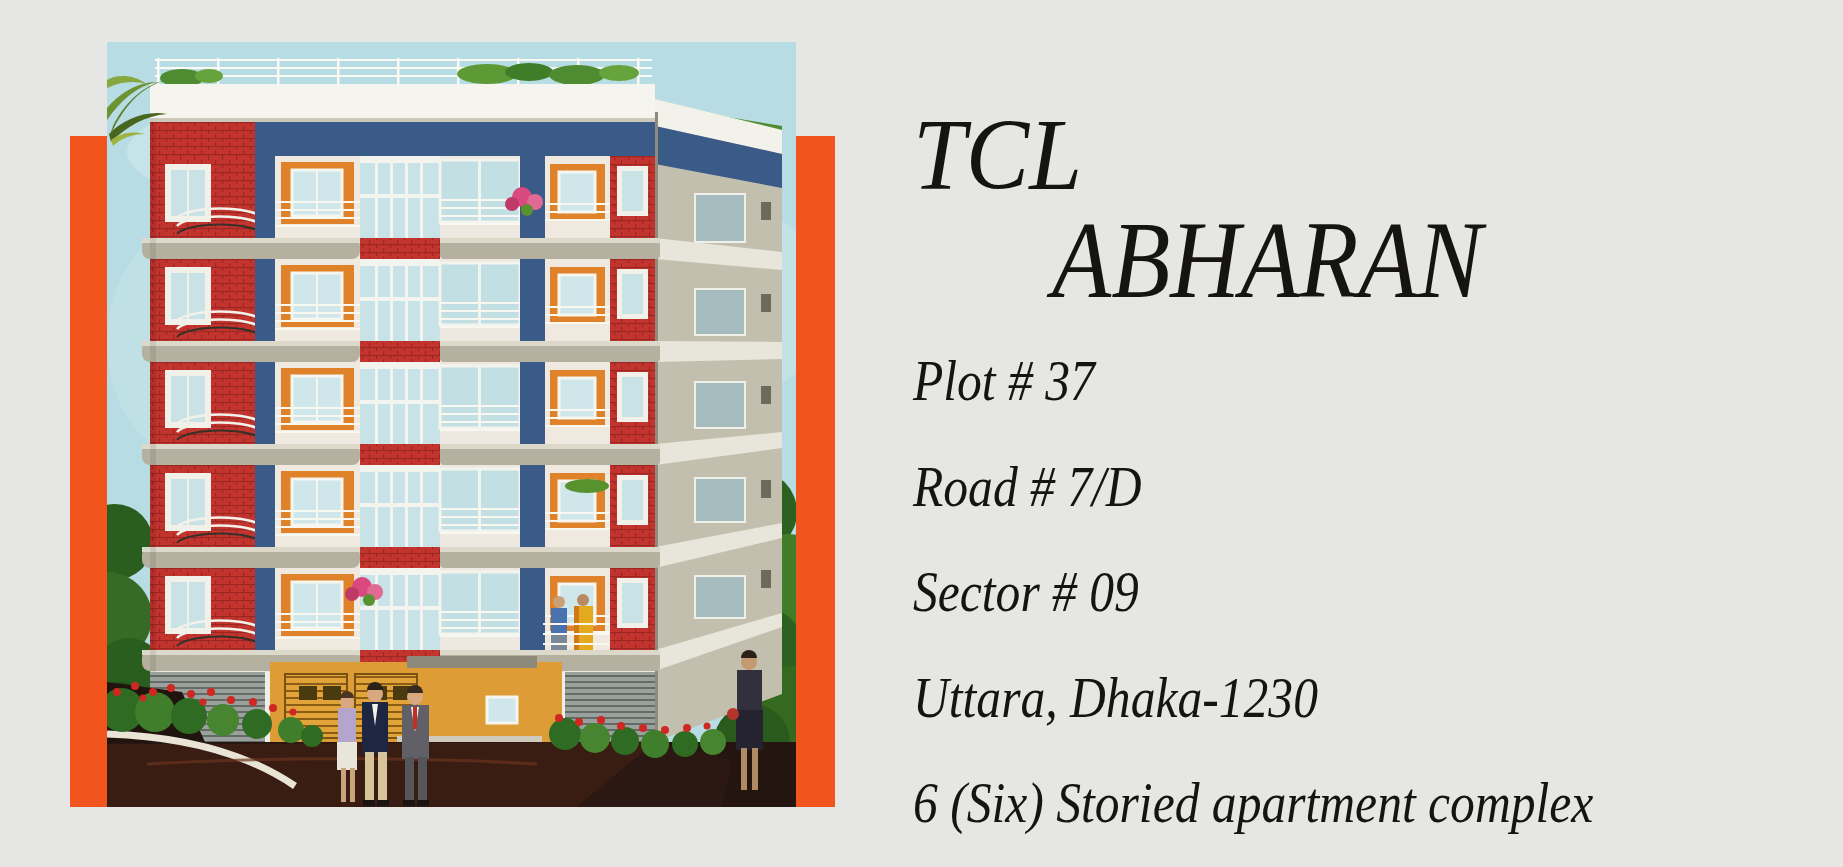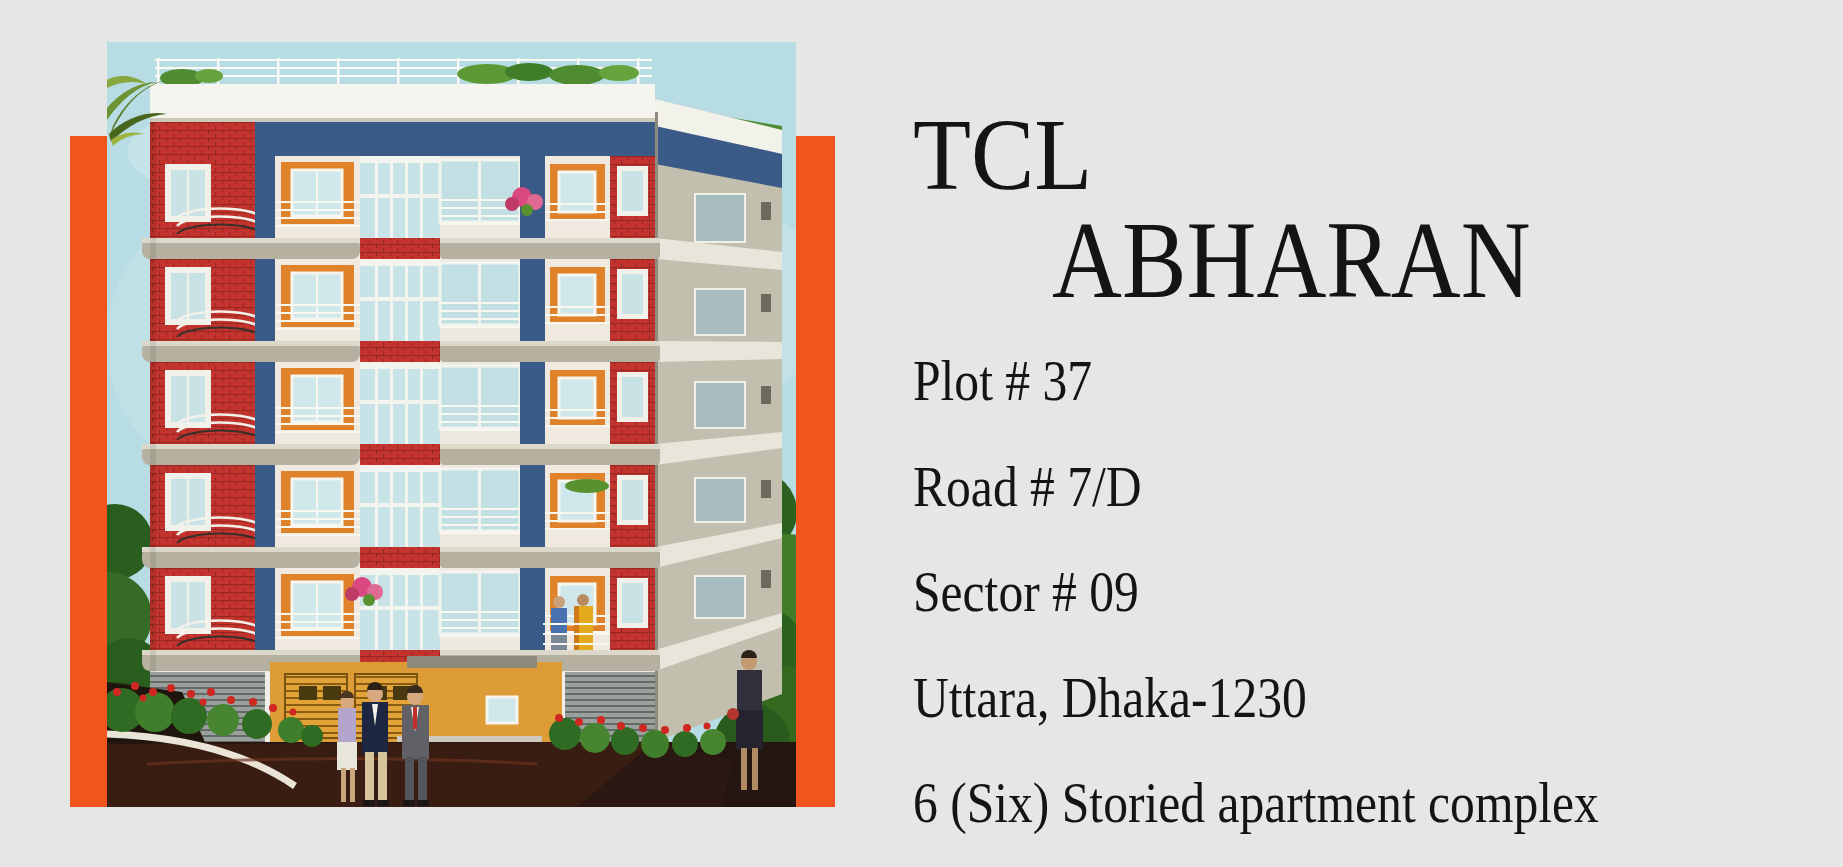--- a/index.html
+++ b/index.html
@@ -1,17 +1,17 @@
 <!DOCTYPE html>
 <html><head>
 <meta charset="utf-8">
 <style>
   html,body{margin:0;padding:0;}
   body{width:1843px;height:867px;overflow:hidden;font-family:"Liberation Serif","DejaVu Serif",serif;}
-  .stage{position:relative;width:1843px;height:867px;background:#e6e6e5;}
+  .stage{position:relative;width:1843px;height:867px;background:#e6e6e5;font-style:italic;}
   .accent-rect{position:absolute;left:70px;top:136px;width:765px;height:671px;background:#f1541c;}
   .photo{position:absolute;left:107px;top:42px;width:689px;height:765px;}
   .photo svg{display:block;width:689px;height:765px;}
   .txt{position:absolute;color:#151413;white-space:nowrap;line-height:1;transform-origin:0 0;}
   .title-tcl{left:913px;top:105px;font-size:101px;transform:scaleX(.94);}
   .title-abharan{left:1052px;top:205px;font-size:110px;transform:scaleX(.88);}
   .addr{left:913px;font-size:57px;transform:scaleX(.87);}
   .addr.l0{top:352px}.addr.l1{top:458px}.addr.l2{top:563px}.addr.l3{top:669px}.addr.l4{top:774px}
 </style>
 </head>

